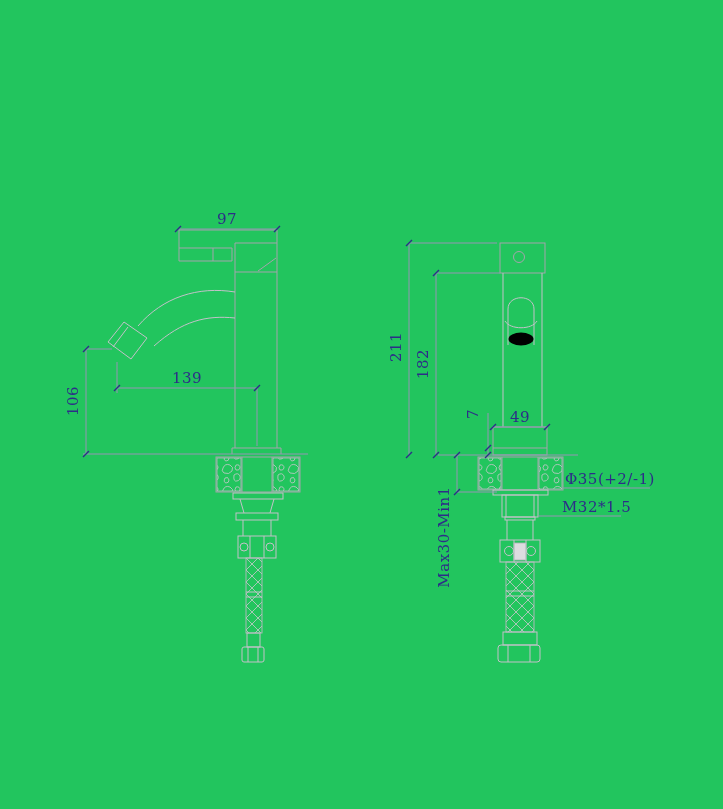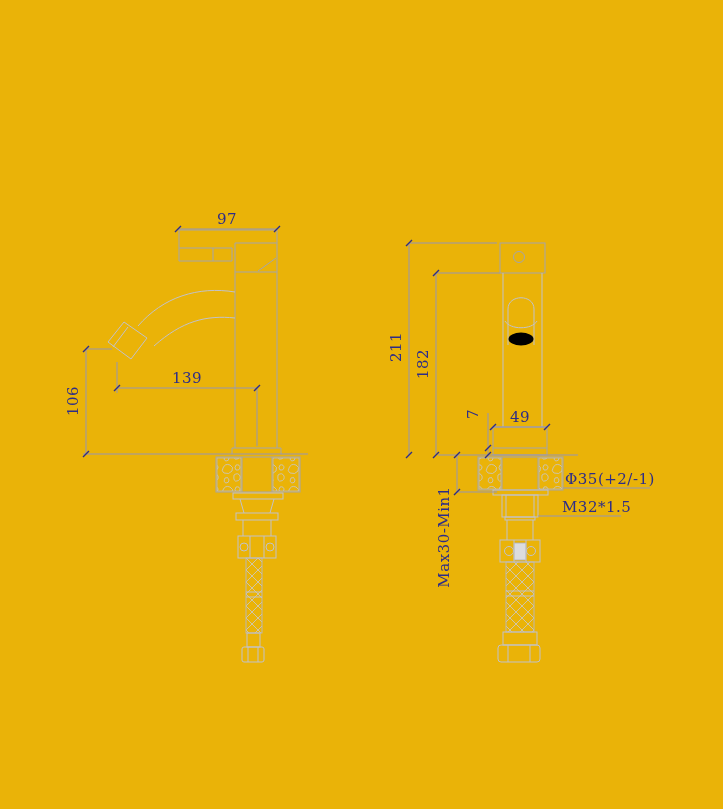--- a/index.html
+++ b/index.html
@@ -1,16 +1,16 @@
 <!DOCTYPE html>
 <html><head>
 <meta charset="utf-8">
 <style>
   html,body{margin:0;padding:0;background:#ffffff;}
-  #canvas{position:relative;width:723px;height:809px;background:#eab308;overflow:hidden;}
+  #canvas{position:relative;width:723px;height:809px;background:#22c55e;overflow:hidden;}
   svg{display:block;}
   .obj{stroke:#a4a4ac;stroke-width:1;fill:none;}
   .objlight{stroke:#c2c2c8;stroke-width:1;fill:none;}
   .dimline{stroke:#9595b4;stroke-width:1;fill:none;}
   .tick{stroke:#2d2d88;stroke-width:1.4;fill:none;}
   .dimtext{fill:#2d2d88;font-family:"DejaVu Serif",serif;font-size:15px;letter-spacing:0.5px;}
   .outlet{fill:#000000;stroke:none;}
   .texfill{fill:url(#pebble);stroke:#b9b9c0;stroke-width:0.8;}
   .braidfill{fill:url(#braid);stroke:#b9b9c0;stroke-width:0.9;}
   .midgray{fill:#dcdcdf;stroke:#b0b0b6;stroke-width:0.8;}

